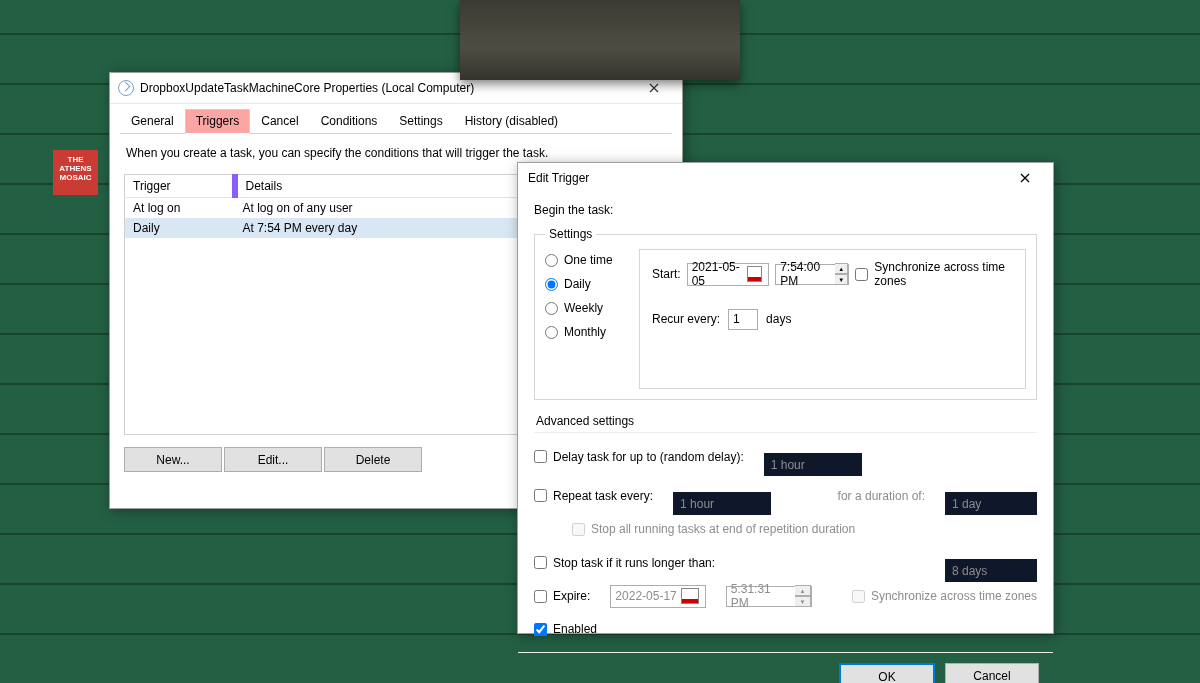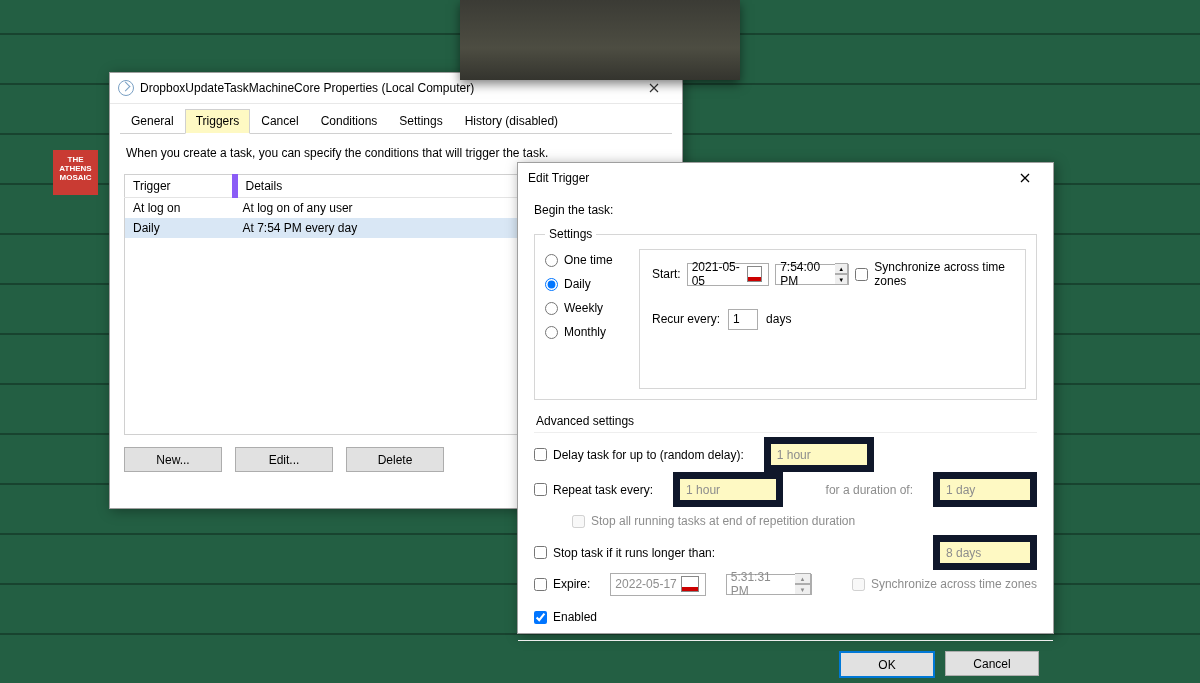--- a/index.html
+++ b/index.html
@@ -15,30 +15,30 @@
 .win{position:absolute;background:#fff;border:1px solid #9f9f9f;box-shadow:2px 2px 12px rgba(0,0,0,.35);}
 .titlebar{height:30px;display:flex;align-items:center;padding:0 8px;border-bottom:1px solid #e8e8e8;}
 .titlebar .ico{width:14px;height:14px;border:1.5px solid #7aa0c4;border-radius:50%;margin-right:6px;position:relative;}
 .titlebar .ico::after{content:"";position:absolute;width:6px;height:6px;border-top:1.5px solid #7aa0c4;border-right:1.5px solid #7aa0c4;transform:rotate(45deg);left:3px;top:2px;}
 .titlebar .title{flex:1;}
 .closebtn{width:40px;height:20px;display:flex;align-items:center;justify-content:center;}
 .closebtn svg{width:10px;height:10px;}
 
 .tabs{display:flex;border-bottom:1px solid #d0d0d0;margin:4px 10px 0 10px;}
 .tab{padding:4px 10px 5px;border:1px solid transparent;position:relative;top:1px;cursor:default;}
-.tab.active{border:1px solid #d0d0d0;border-bottom:1px solid #fff;background:#fef9c3;}
+.tab.active{border:1px solid #d0d0d0;border-bottom:1px solid #fff;background:#fca5a5;}
 
 .content{padding:10px 14px 14px;}
 .table{border:1px solid #d0d0d0;width:100%;border-collapse:collapse;}
 .table th{background:#fff;text-align:left;font-weight:400;padding:4px 8px;border-bottom:1px solid #e4e4e4;}
 .table th+th{border-left:6px solid #8b5cf6;}
 .table td{padding:3px 8px;}
 .table tr.sel td{background:#d9e7f5;}
 
-.btnrow{display:flex;gap:13px;margin-top:12px;}
+.btnrow{display:flex;gap:2px;margin-top:12px;}
 .btn{min-width:72px;height:23px;border:1px solid #adadad;background:#e1e1e1;display:flex;align-items:center;justify-content:center;padding:0 12px;cursor:default;}
 .btn.primary{border:2px solid #0078d7;background:#e1e1e1;}
 
 
 .formrow{display:flex;align-items:center;min-height:26px;}
 .label{min-width:78px;}
 .dropdown{flex:1;max-width:260px;height:21px;border:1px solid #adadad;background:#efefef;display:flex;align-items:center;padding:0 6px;justify-content:space-between;}
 .dropdown .arrow,.spin .arrow{width:0;height:0;border-left:4px solid transparent;border-right:4px solid transparent;border-top:4px solid #555;}
 
 fieldset{border:1px solid #d6d6d6;margin:8px 0 0 0;padding:8px 10px 10px;}
@@ -48,21 +48,21 @@
 .radiocol{display:flex;flex-direction:column;gap:2px;width:88px;}
 .innerbox{flex:1;border:1px solid #d6d6d6;padding:10px 12px;margin-left:6px;}
 
 .txt{height:21px;border:1px solid #adadad;padding:0 4px;background:#fff;display:flex;align-items:center;box-sizing:border-box;}
 .txt.spin{padding-right:0;}
 .spinbtns{width:16px;display:flex;flex-direction:column;margin-left:4px;}
 .spinbtns div{height:9px;border:1px solid #adadad;border-left:none;display:flex;align-items:center;justify-content:center;background:#efefef;font-size:6px;}
 .calico{width:16px;height:14px;border:1px solid #888;background:linear-gradient(#fff 70%,#c00 70%);margin-left:4px;}
 .calwrap{display:inline-flex;align-items:center;border:1px solid #adadad;height:21px;padding:0 2px 0 4px;background:#fff;}
 .calwrap .arrow{margin-left:4px;}
-.combo{height:21px;border:7px solid #0f172a;background:#fef9c3;display:inline-flex;align-items:center;padding:0 4px 0 6px;gap:8px;min-width:80px;justify-content:space-between;}
+.combo{height:21px;border:1px solid #0f172a;background:#0f172a;display:inline-flex;align-items:center;padding:0 4px 0 6px;gap:8px;min-width:80px;justify-content:space-between;margin-top:16px;}
 .disabled{color:#8d8d8d;}
 
 .sec-title{margin:14px 0 2px 2px;}
 .advrow{display:flex;align-items:center;min-height:28px;gap:20px;}
 hr.thin{border:none;border-top:1px solid #eee;margin:4px 0;}
 .okrow{display:flex;justify-content:flex-end;gap:10px;padding:10px 14px 14px;}
 .hidden-check{position:absolute;left:497px;bottom:5px;width:14px;height:14px;border:2px solid #0078d7;background:#fff;}
 </style>
 </head>
 <body>

